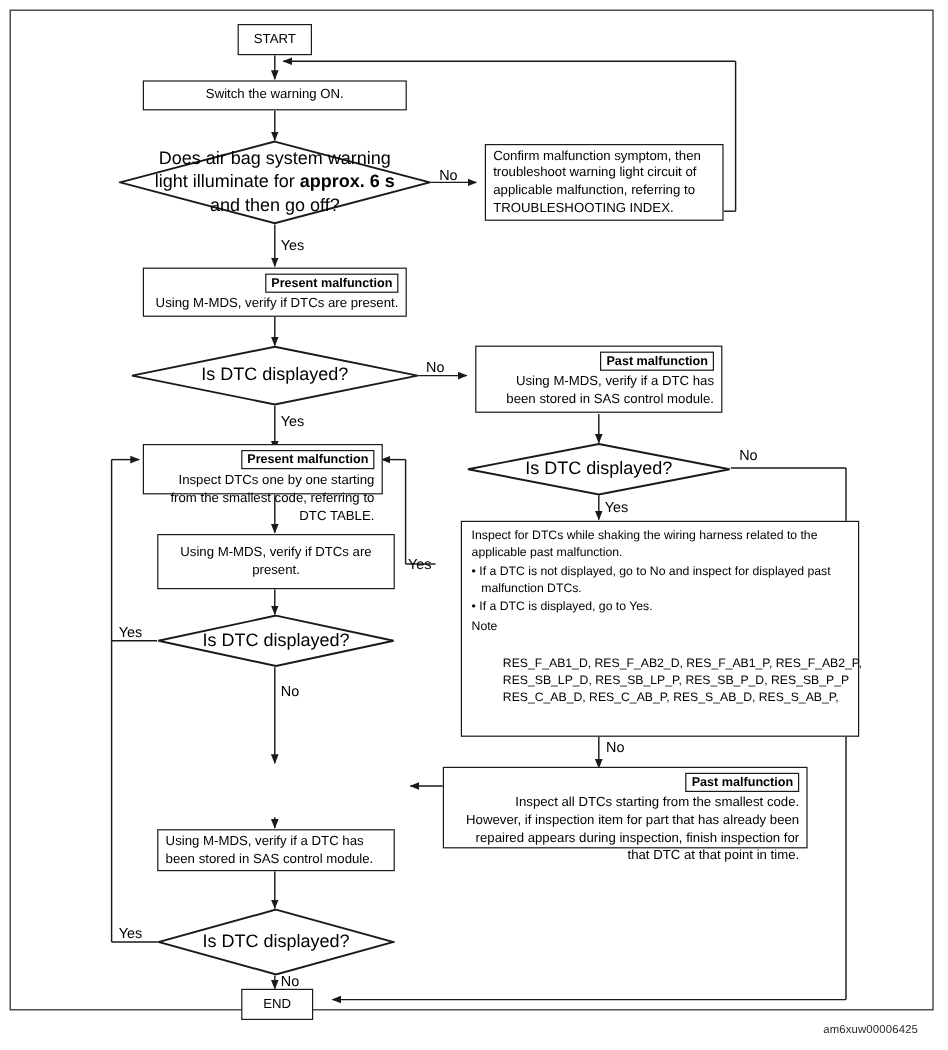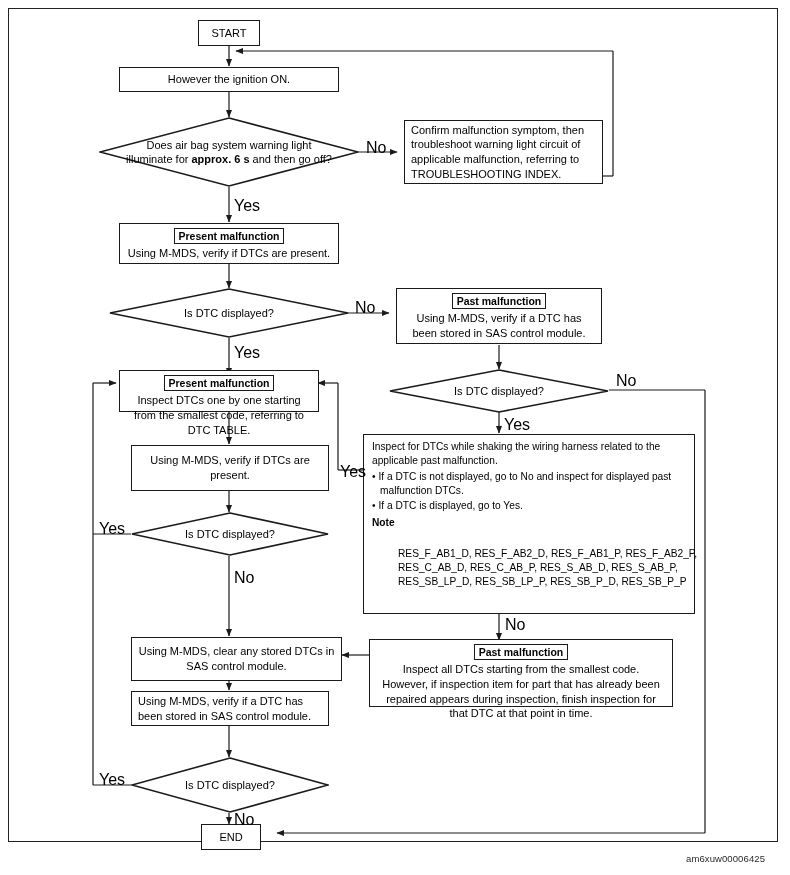--- a/index.html
+++ b/index.html
@@ -53,21 +53,21 @@
     text-align:left;
   }
   .box .inner{width:100%;}
   
   .tagbox{
     border:1.5px solid #1a1a1a;
     display:block;
     padding:4px 6px 5px 6px;
     font-size:11px;
     line-height:1.34;
-    text-align:center;
+    text-align:right;
   }
   .tag{
     display:inline-block;
     border:1.3px solid #1a1a1a;
     font-weight:bold;
     font-size:10.5px;
     line-height:1.15;
     padding:1px 4px 1px 4px;
     margin-bottom:2px;
   }
@@ -82,49 +82,49 @@
   }
   .infobox p{margin:0 0 5px 0;}
   .infobox p.tight{margin:0 0 2px 0;}
   .infobox ul{margin:0 0 4px 0;padding:0;list-style:none;}
   .infobox li{
     margin:0 0 1px 0;
     padding-left:8px;
     text-indent:-8px;
   }
   .infobox li:before{content:"\2022\00a0";}
-  .infobox .note{font-weight:bold;margin:2px 0 1px 0;}
+  .infobox .note{font-weight:normal;margin:2px 0 1px 0;}
   .infobox .pids{
     margin:17px 0 0 0;
     padding-left:26px;
     line-height:1.34;
   }
   .infobox .pids div{white-space:nowrap;}
   
   .diamond{
     position:absolute;
   }
   .diamond svg{position:absolute;left:0;top:0;}
   .diamond .dtext{
     position:absolute;
     left:0; top:0;
     width:100%; height:100%;
     display:flex;
     align-items:center;
     justify-content:center;
     text-align:center;
-    font-size:11px;
+    font-size:15px;
     line-height:1.3;
     padding:0 26px;
     box-sizing:border-box;
   }
   
   .blabel{
     position:absolute;
-    font-size:16px;
+    font-size:12px;
     line-height:1;
     background:transparent;
     white-space:nowrap;
   }
   .caption{
     position:absolute;
     font-size:9.5px;
     letter-spacing:0.1px;
     color:#2a2a2a;
     white-space:nowrap;
@@ -199,21 +199,21 @@
 
       <path d="M229,813 L229,824" marker-end="url(#ar)"></path>
     </g>
   </svg>
 
   <div class="node box" style="left:198px; top:20px; width:62px; height:26px;">
     <span class="inner">START</span>
   </div>
 
   <div class="node box" style="left:119px; top:67px; width:220px; height:25px;">
-    <span class="inner">However the ignition ON.</span>
+    <span class="inner">Switch the warning ON.</span>
   </div>
 
   <div class="diamond" style="left:99px; top:117px; width:260px; height:70px;">
     <svg width="260" height="70" viewBox="0 0 260 70">
       <polygon points="130,1 259,35 130,69 1,35" fill="#fff" stroke="#1a1a1a" stroke-width="1.6"></polygon>
     </svg>
     <div class="dtext">
       <span>
         <span>Does air bag system warning light illuminate for </span><b>approx. 6 s</b><span> and then go off?</span>
       </span>
@@ -257,37 +257,34 @@
     <span class="inner">Using M-MDS, verify if DTCs are present.</span>
   </div>
 
   <div class="diamond" style="left:131px; top:512px; width:198px; height:44px;">
     <svg width="198" height="44" viewBox="0 0 198 44">
       <polygon points="99,1 197,22 99,43 1,22" fill="#fff" stroke="#1a1a1a" stroke-width="1.6"></polygon>
     </svg>
     <div class="dtext">Is DTC displayed?</div>
   </div>
 
-  <div class="node infobox" style="left:363px; top:434px; width:332px; height:180px;">
+  <div class="node infobox" style="left:384px; top:434px; width:332px; height:180px;">
     <p class="tight">Inspect for DTCs while shaking the wiring harness related to the applicable past malfunction.</p>
     <ul>
       <li>If a DTC is not displayed, go to No and inspect for displayed past malfunction DTCs.</li>
       <li>If a DTC is displayed, go to Yes.</li>
     </ul>
     <div class="note">Note</div>
     <div class="pids">
       <div>RES_F_AB1_D, RES_F_AB2_D, RES_F_AB1_P, RES_F_AB2_P,</div>
+      <div>RES_SB_LP_D, RES_SB_LP_P, RES_SB_P_D, RES_SB_P_P</div>
       <div>RES_C_AB_D, RES_C_AB_P, RES_S_AB_D, RES_S_AB_P,</div>
-      <div>RES_SB_LP_D, RES_SB_LP_P, RES_SB_P_D, RES_SB_P_P</div>
     </div>
   </div>
 
-  <div class="node box" style="left:131px; top:637px; width:211px; height:44px;">
-    <span class="inner">Using M-MDS, clear any stored DTCs in SAS control module.</span>
-  </div>
 
   <div class="node tagbox" style="left:369px; top:639px; width:304px; height:68px;">
     <span class="tag">Past malfunction</span>
     <span class="tagbody" style="white-space:pre-line;">Inspect all DTCs starting from the smallest code.
 However, if inspection item for part that has already been repaired appears during inspection, finish inspection for that DTC at that point in time.</span>
   </div>
 
   <div class="node box left" style="left:131px; top:691px; width:198px; height:35px;">
     <span class="inner">Using M-MDS, verify if a DTC has been stored in SAS control module.</span>
   </div>

